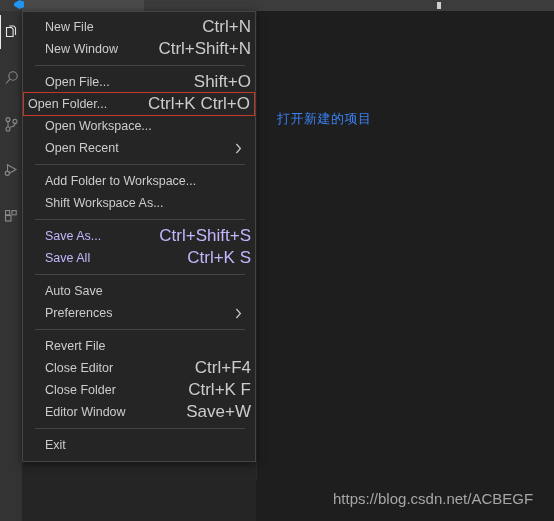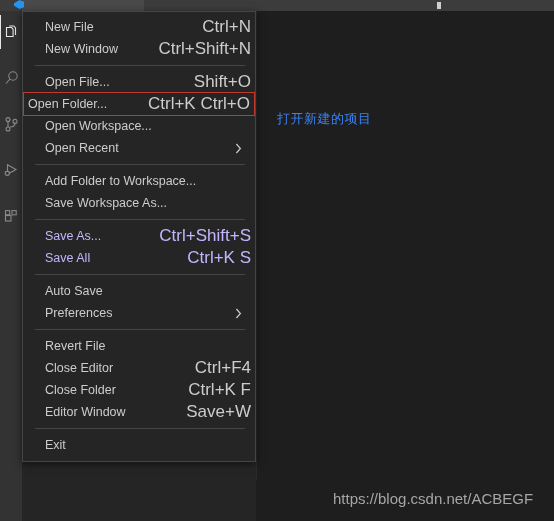--- a/index.html
+++ b/index.html
@@ -279,21 +279,21 @@
       <div class="menu-item"><span class="mi-label">Open File...</span><span class="mi-accel">Shift+O</span></div>
       <div class="menu-item highlighted"><span class="mi-label">Open Folder...</span><span class="mi-accel">Ctrl+K Ctrl+O</span></div>
       <div class="menu-item"><span class="mi-label">Open Workspace...</span></div>
       <div class="menu-item"><span class="mi-label">Open Recent</span><span class="mi-chevron">
           <svg width="7" height="11" viewBox="0 0 7 11" fill="none" stroke="currentColor" stroke-width="1.2">
             <path d="M1.4 1 L5.4 5.5 L1.4 10"></path>
           </svg>
         </span></div>
       <div class="menu-sep"></div>
       <div class="menu-item"><span class="mi-label">Add Folder to Workspace...</span></div>
-      <div class="menu-item"><span class="mi-label">Save Workspace As...</span></div>
+      <div class="menu-item"><span class="mi-label">Shift Workspace As...</span></div>
       <div class="menu-sep"></div>
       <div class="menu-item disabled"><span class="mi-label">Save As...</span><span class="mi-accel">Ctrl+Shift+S</span></div>
       <div class="menu-item disabled"><span class="mi-label">Save All</span><span class="mi-accel">Ctrl+K S</span></div>
       <div class="menu-sep"></div>
       <div class="menu-item"><span class="mi-label">Auto Save</span></div>
       <div class="menu-item"><span class="mi-label">Preferences</span><span class="mi-chevron">
           <svg width="7" height="11" viewBox="0 0 7 11" fill="none" stroke="currentColor" stroke-width="1.2">
             <path d="M1.4 1 L5.4 5.5 L1.4 10"></path>
           </svg>
         </span></div>

